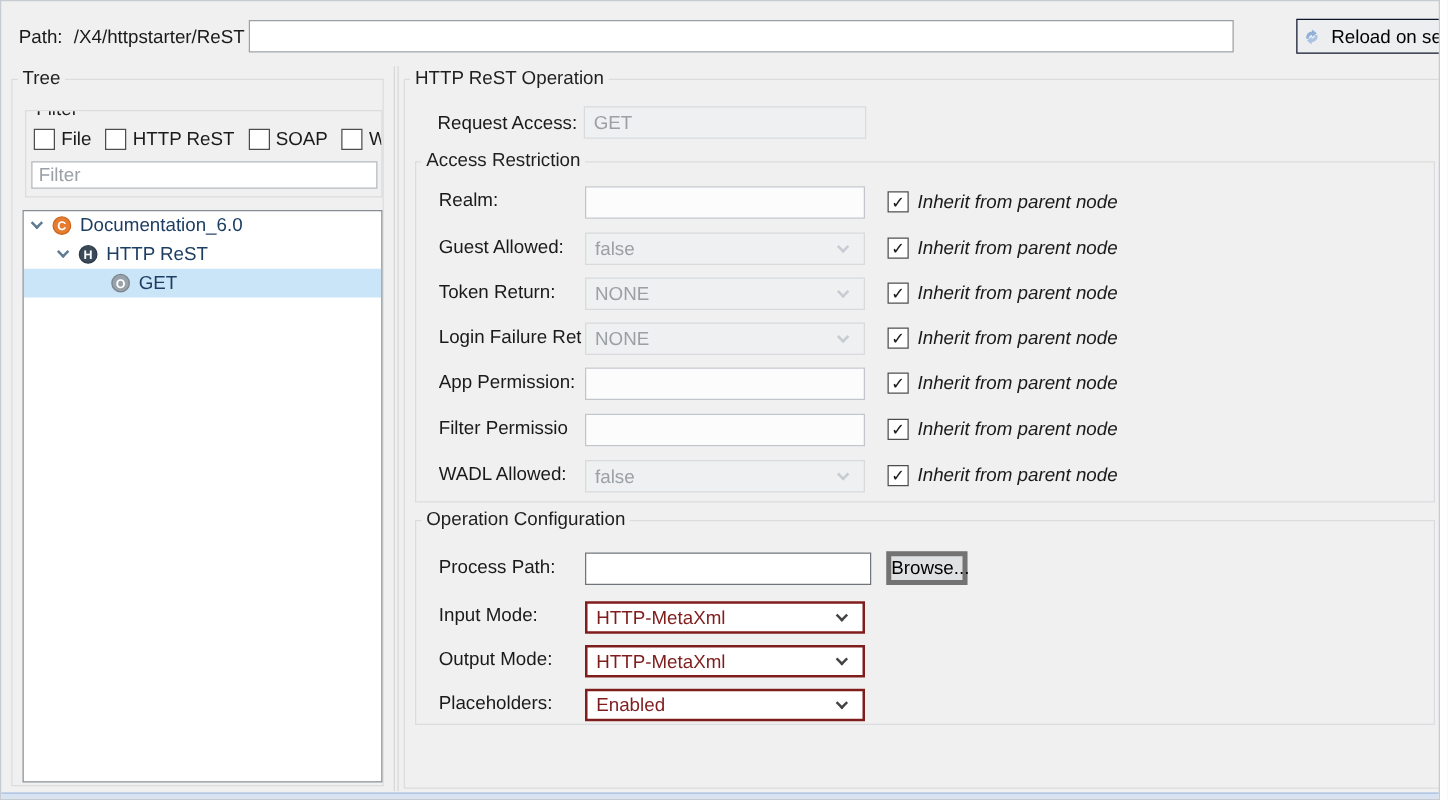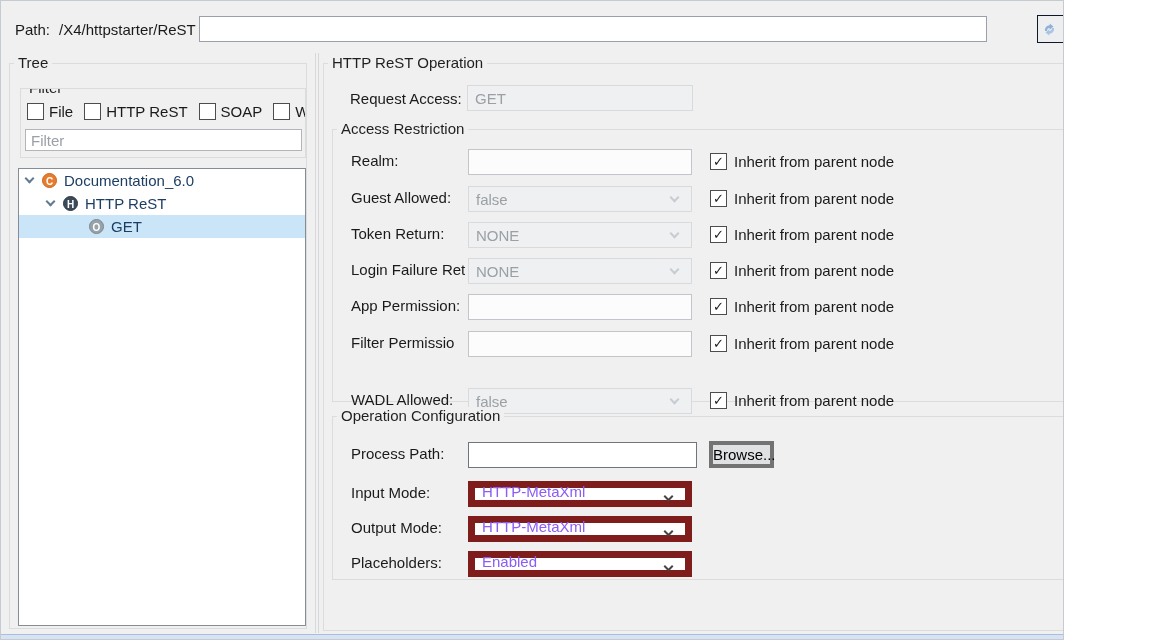--- a/index.html
+++ b/index.html
@@ -3,21 +3,21 @@
 <meta charset="utf-8">
 <style>
   * { box-sizing: border-box; margin: 0; padding: 0; }
   body {
     width: 1158px; height: 640px;
     font-family: "Liberation Sans", "DejaVu Sans", sans-serif;
     font-size: 15px; color: #1a1a1a;
     background: #fff;
   }
   .window {
-    position: relative; width: 1064px; height: 640px;
+    position: relative; width: 1152px; height: 640px;
     background: #f0f0f1; border: 1px solid #c5cbd1; overflow: hidden;
   }
 
   
   .topbar { position: absolute; left: 0; top: 0; width: 100%; height: 50px; }
   .path-labels { position: absolute; left: 14px; top: 20px; display: flex; gap: 9px; white-space: nowrap; }
   .path-input {
     position: absolute; left: 198px; top: 15px; width: 788px; height: 26px;
     border: 1px solid #9aa0a7; background: #fff; font: inherit; padding: 0 6px;
   }
@@ -90,37 +90,37 @@
   .frow { position: absolute; left: 0; width: 100%; height: 26px; }
   .frow .flabel {
     position: absolute; left: 18px; top: 3px; width: 114px;
     white-space: nowrap; overflow: hidden;
   }
   .field { position: absolute; left: 135px; top: 0; width: 224px; height: 26px; font: inherit; padding: 0 7px; gap: 28px; }
   .txt-en  { background: #fcfcfd; border: 1px solid #c2c6cb; }
   .txt-dark{ background: #ffffff; border: 1px solid #6f757b; width: 229px; }
   .combo { display: flex; align-items: center; justify-content: space-between; }
   .combo-dis { background: #eff0f1; border: 1px solid #d8dadc; color: #9ba0a5; }
-  .combo-en  { background: #ffffff; border: 7px solid #7f1d1d; color: #8b5cf6; align-items: flex-end; }
+  .combo-en  { background: #ffffff; border: 2px solid #7f1d1d; color: #7f1d1d; }
   .combo .cchev { width: 7px; height: 7px; margin: -3px 6px 0 0;
     border-right: 2px solid #444; border-bottom: 2px solid #444; transform: rotate(45deg); }
   .combo-dis .cchev { border-color: #c6ccd2; }
 
-  .inherit { position: absolute; left: 377px; top: 4px; display: flex; align-items: flex-end; gap: 7px; white-space: nowrap; }
+  .inherit { position: absolute; left: 377px; top: 4px; display: flex; align-items: flex-end; gap: 7px; white-space: nowrap; font-style: italic; }
 
   .browse-btn {
     position: absolute; left: 376px; top: -1px; width: 65px; height: 27px;
     background: #dfe1e3; border: 4px solid #737373; font: inherit; cursor: default;
   }
 
   
   .r-pp { top: 25px; } .r-im { top: 64px; } .r-om { top: 99px; } .r-ph { top: 134px; }
   
   .r-a0 { top: 19px; } .r-a1 { top: 56px; } .r-a2 { top: 92px; } .r-a3 { top: 128px; }
-  .r-a4 { top: 164px; } .r-a5 { top: 201px; } .r-a6 { top: 238px; margin-top: 20px; }
+  .r-a4 { top: 164px; } .r-a5 { top: 201px; } .r-a6 { top: 238px; }
 
   .bottom-strip { position: absolute; left: 0; right: 0; bottom: 0; height: 5px;
     background: #d7e3f3; border-top: 1px solid #a9bedd; }
 </style>
 </head>
 <body>
 
 <div class="window">
 
   <div class="topbar">

